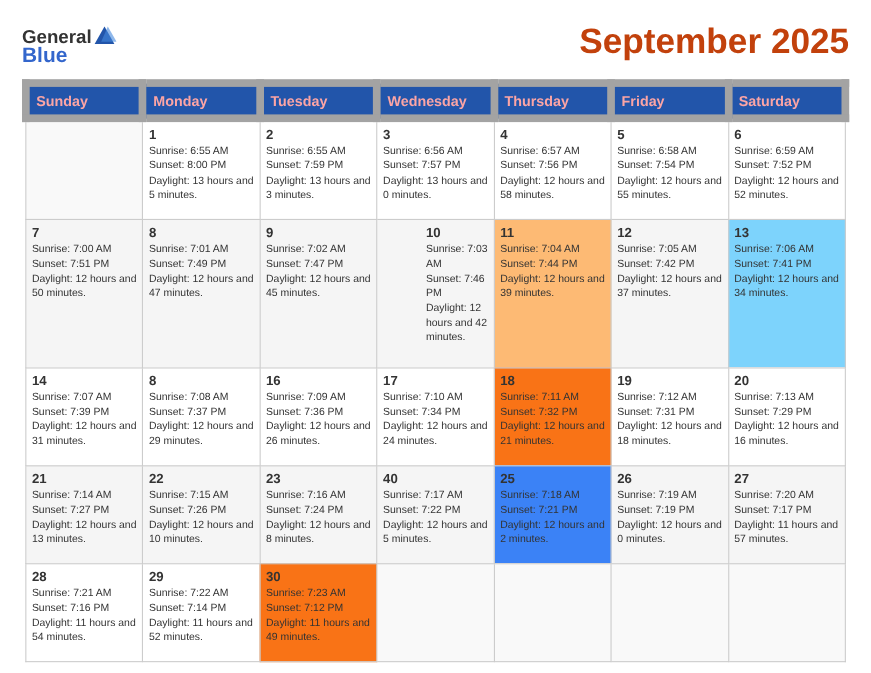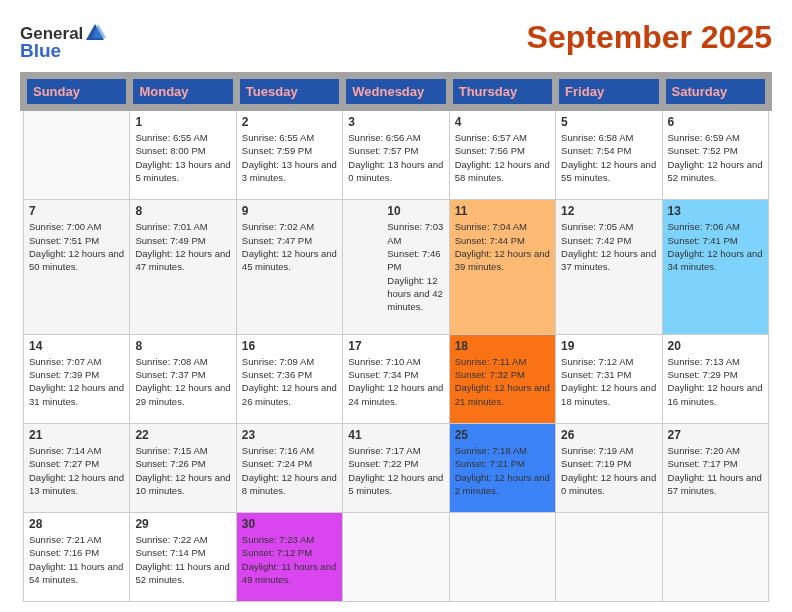--- a/index.html
+++ b/index.html
@@ -218,21 +218,21 @@
           </td>
           <td style="background: rgb(245, 245, 245);">
             <div class="day-number">22</div>
             <div class="day-info">Sunrise: 7:15 AM<br>Sunset: 7:26 PM<br>Daylight: 12 hours and 10 minutes.</div>
           </td>
           <td style="background: rgb(245, 245, 245);">
             <div class="day-number">23</div>
             <div class="day-info">Sunrise: 7:16 AM<br>Sunset: 7:24 PM<br>Daylight: 12 hours and 8 minutes.</div>
           </td>
           <td style="background: rgb(245, 245, 245);">
-            <div class="day-number">41</div>
+            <div class="day-number">40</div>
             <div class="day-info">Sunrise: 7:17 AM<br>Sunset: 7:22 PM<br>Daylight: 12 hours and 5 minutes.</div>
           </td>
           <td style="background: #3b82f6;">
             <div class="day-number">25</div>
             <div class="day-info">Sunrise: 7:18 AM<br>Sunset: 7:21 PM<br>Daylight: 12 hours and 2 minutes.</div>
           </td>
           <td style="background: rgb(245, 245, 245);">
             <div class="day-number">26</div>
             <div class="day-info">Sunrise: 7:19 AM<br>Sunset: 7:19 PM<br>Daylight: 12 hours and 0 minutes.</div>
           </td>
@@ -243,21 +243,21 @@
         </tr>
         <tr>
           <td style="background: rgb(255, 255, 255);">
             <div class="day-number">28</div>
             <div class="day-info">Sunrise: 7:21 AM<br>Sunset: 7:16 PM<br>Daylight: 11 hours and 54 minutes.</div>
           </td>
           <td style="background: rgb(255, 255, 255);">
             <div class="day-number">29</div>
             <div class="day-info">Sunrise: 7:22 AM<br>Sunset: 7:14 PM<br>Daylight: 11 hours and 52 minutes.</div>
           </td>
-          <td style="background: #d946ef; margin-left: 23px;">
+          <td style="background: #f97316; margin-left: 23px;">
             <div class="day-number">30</div>
             <div class="day-info">Sunrise: 7:23 AM<br>Sunset: 7:12 PM<br>Daylight: 11 hours and 49 minutes.</div>
           </td>
           <td class="empty-cell" style="background: rgb(249, 249, 249);"></td>
           <td class="empty-cell" style="background: rgb(249, 249, 249);"></td>
           <td class="empty-cell" style="background: rgb(249, 249, 249);"></td>
           <td class="empty-cell" style="background: rgb(249, 249, 249);"></td>
         </tr>
       </tbody>
   </table>

